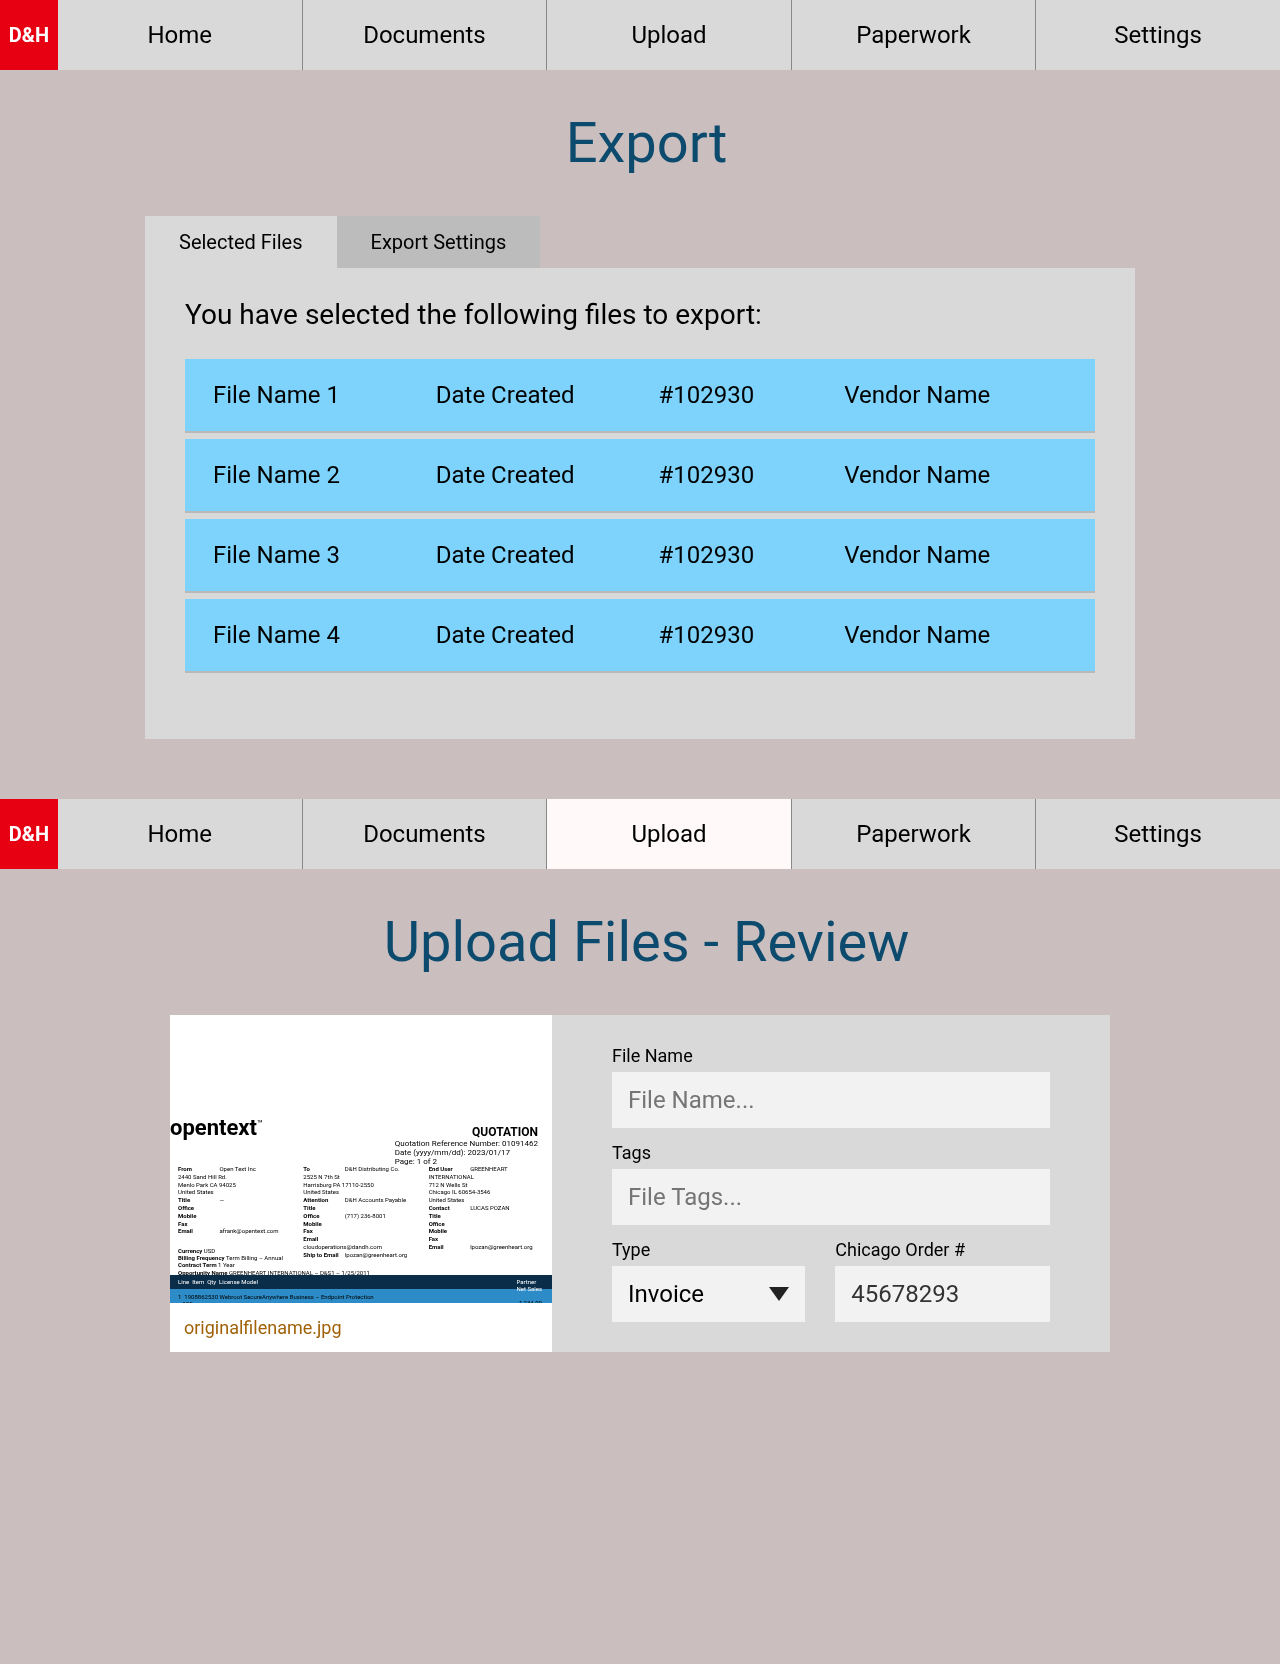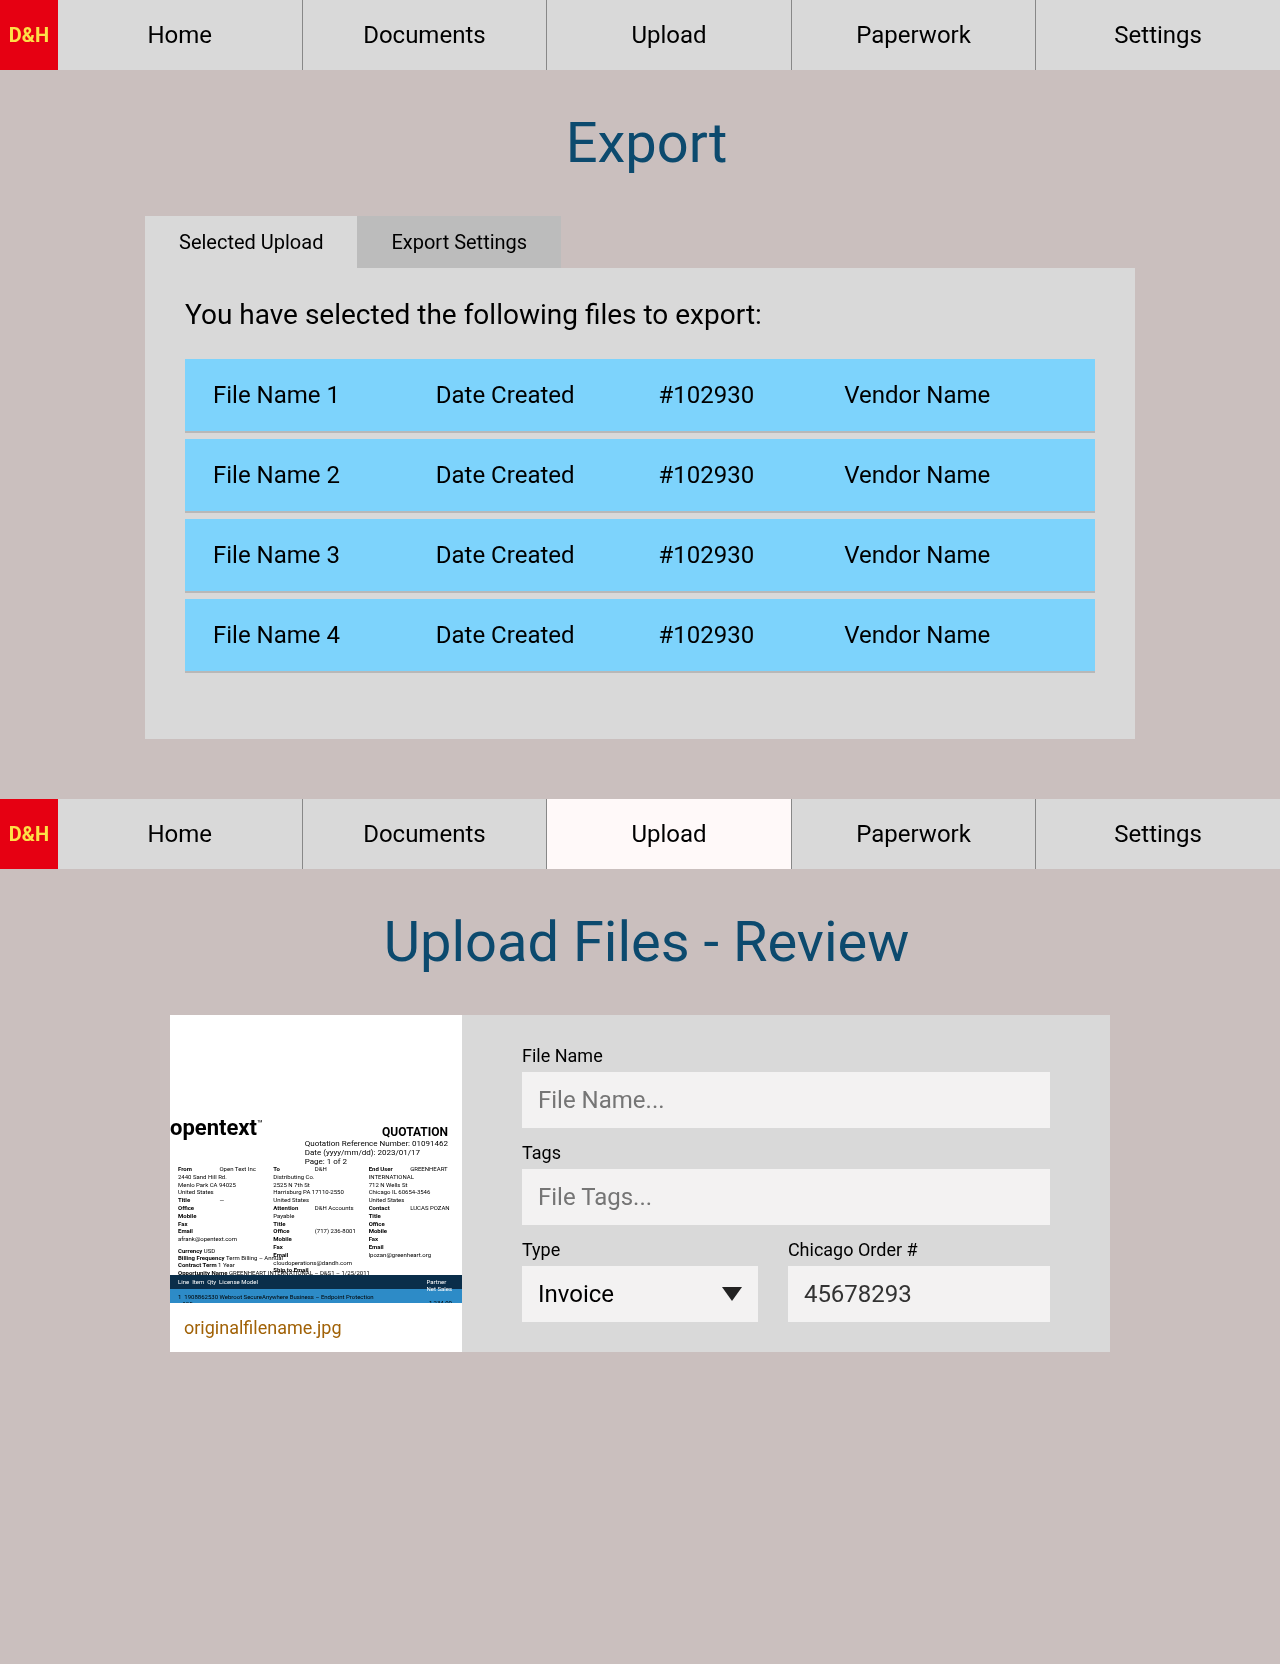--- a/index.html
+++ b/index.html
@@ -11,21 +11,21 @@
     .topnav {
       display: flex;
       align-items: stretch;
       background: #d9d9d9;
       height: 70px;
     }
     .logo {
       width: 58px;
       height: 70px;
       background: #e60012;
-      color: #fde047;
+      color: #ffffff;
       display: flex;
       align-items: center;
       justify-content: center;
       font-weight: 700;
       font-size: 20px;
     }
     .nav-item {
       flex: 1;
       display: flex;
       align-items: center;
@@ -86,21 +86,21 @@
 
     
     .upload-panel {
       width: 940px;
       margin: 0 auto;
       background: #d9d9d9;
       display: flex;
       padding: 0;
     }
     .preview-pane {
-      width: 292px;
+      width: 382px;
       background: #fff;
       display: flex;
       flex-direction: column;
       justify-content: flex-end;
     }
     .preview-doc {
       flex: 1;
       position: relative;
       overflow: hidden;
       padding: 10px 8px;
@@ -204,21 +204,21 @@
     <div class="nav-item">Documents</div>
     <div class="nav-item">Upload</div>
     <div class="nav-item">Paperwork</div>
     <div class="nav-item">Settings</div>
   </div>
 
   <h1 class="page-title">Export</h1>
 
   <div class="export-panel-wrap">
     <div class="tabs">
-      <div class="tab active">Selected Upload</div>
+      <div class="tab active">Selected Files</div>
       <div class="tab inactive">Export Settings</div>
     </div>
     <div class="panel-body">
       <div class="panel-intro">You have selected the following files to export:</div>
 
       <div class="file-row">
         <span>File Name 1</span>
         <span>Date Created</span>
         <span>#102930</span>
         <span>Vendor Name</span>

